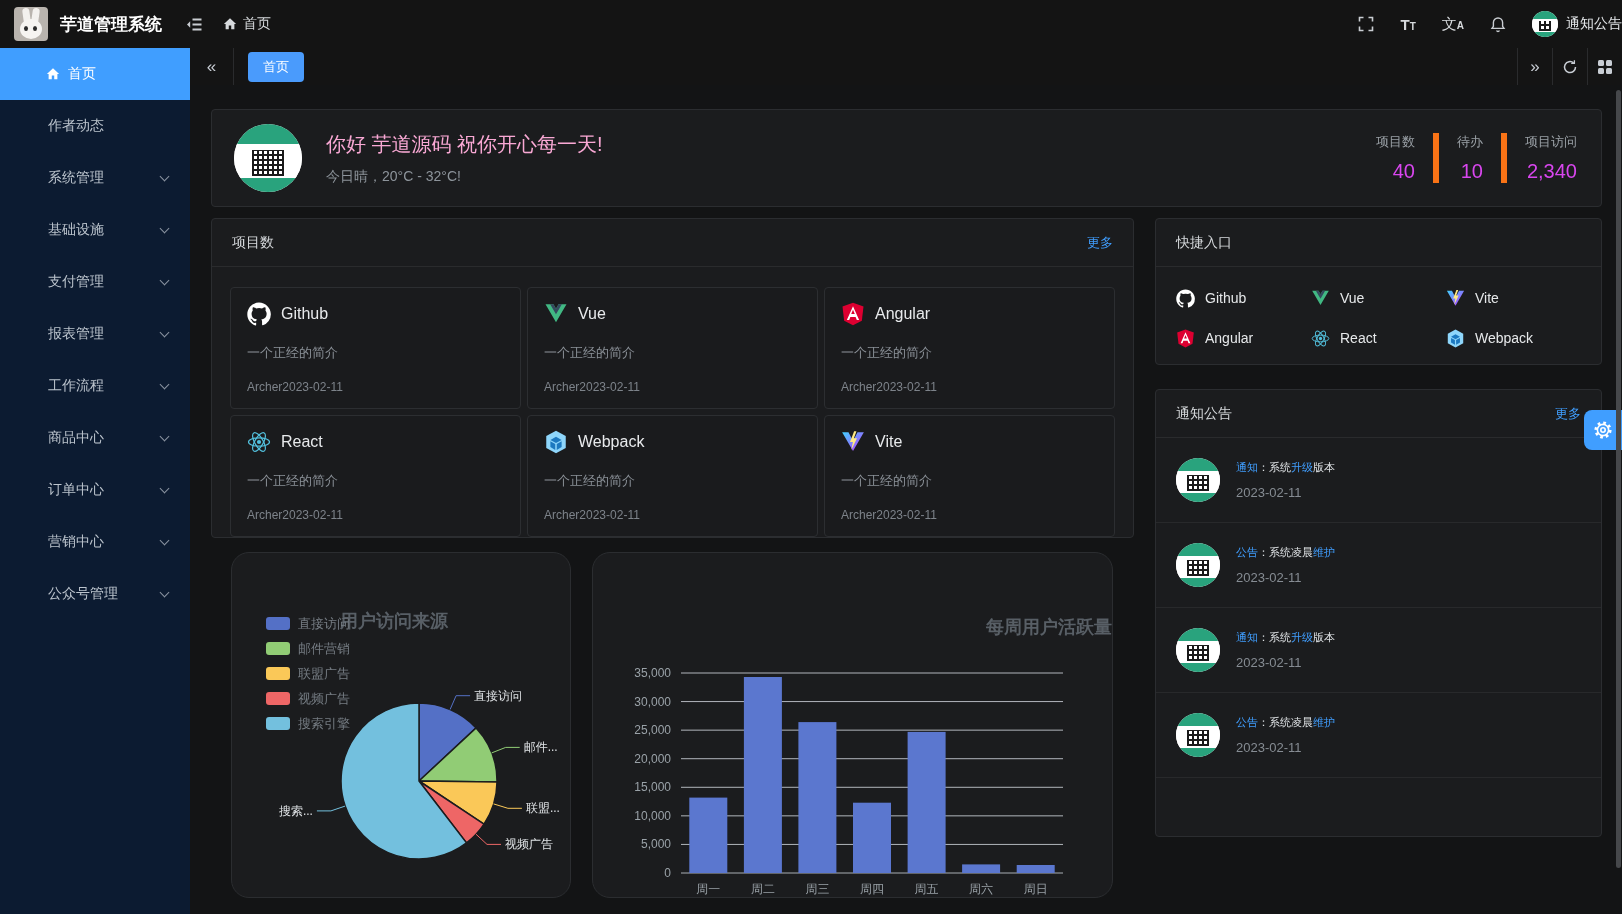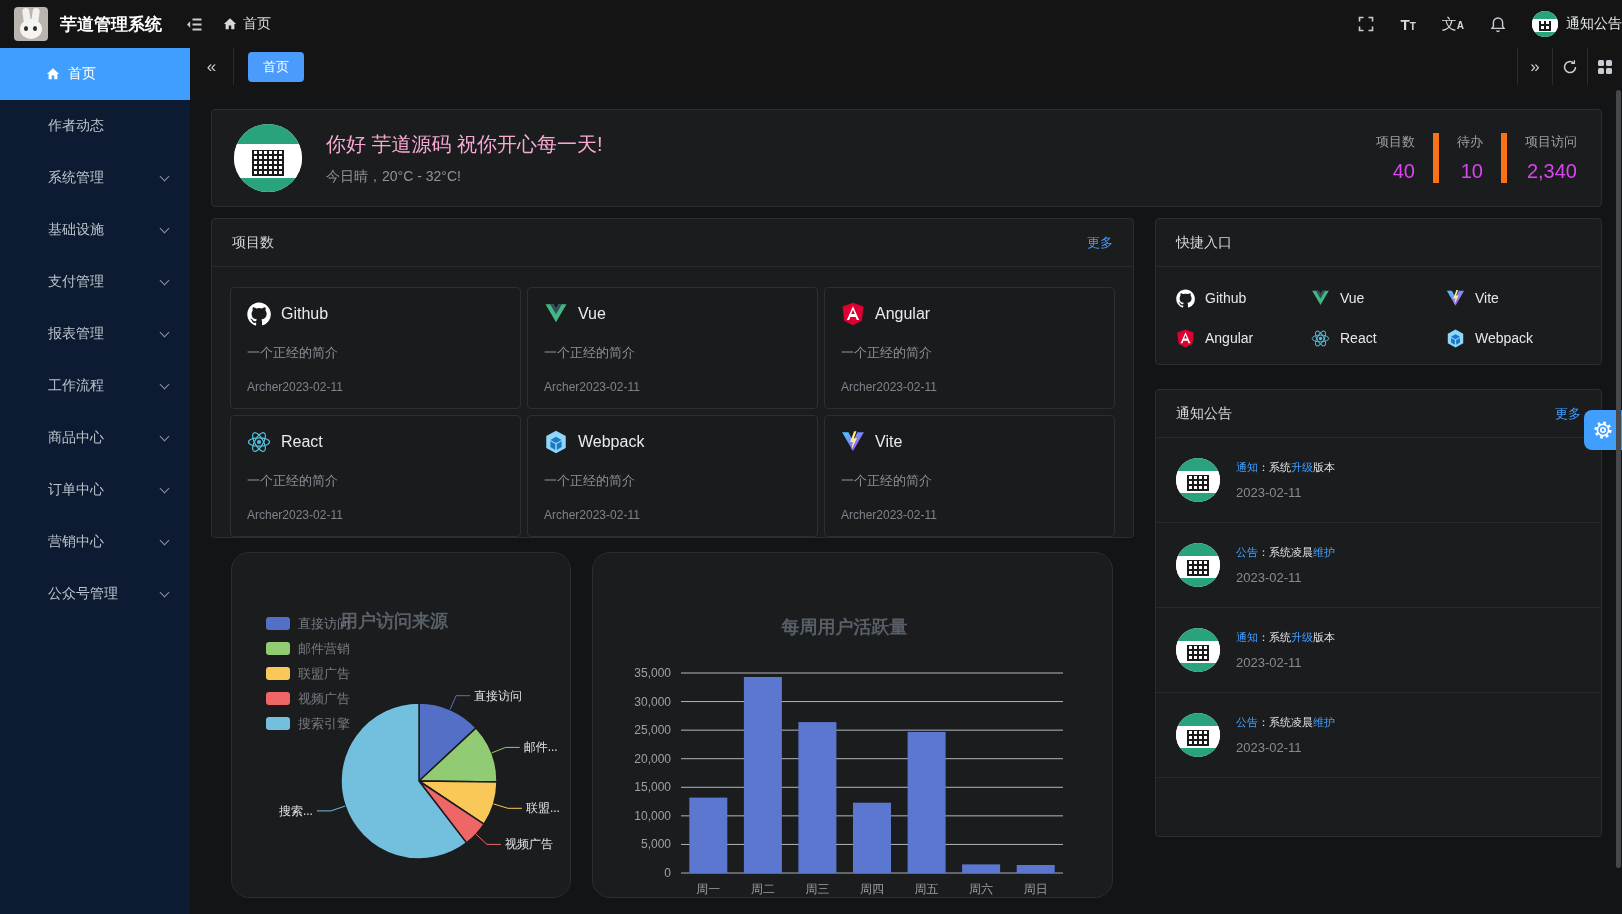--- a/index.html
+++ b/index.html
@@ -96,21 +96,21 @@
   .pc-desc { font-size:13px; color:#8b9198; }
   .pc-foot { display:flex; justify-content:flex-start; font-size:12px; color:#7d838a; }
 
   
   .charts-row { margin-top:14px; display:flex; }
   .chart-card { height:346px; position:relative;border-radius:18px; }
   .pie-card { width:340px; margin-left:20px; }
   .bar-card { width:521px; margin-left:21px; }
   .chart-title { position:absolute; font-size:18px; font-weight:bold; color:#585f66; z-index:2; }
   .pie-title { left:108px; top:56px; }
-  .bar-title { left:0; right:16px; top:62px; text-align:center; }
+  .bar-title { left:0; right:0; top:62px; text-align:right; }
   .pie-legend { position:absolute; left:34px; top:58px; z-index:2; }
   .lg-item { display:flex; align-items:center; gap:8px; height:25px; cursor:pointer; }
   .lg-item .sw { width:24px; height:13px; border-radius:3px; }
   .lg-label { font-size:13px; color:#757c83; }
 
   
   .quick { height:147px; }
   .quick-grid { padding:18px 20px; display:grid; grid-template-columns:repeat(3,1fr); row-gap:14px; }
   .q-item { display:flex; align-items:center; gap:10px; font-size:14px; color:#e6e8ea; cursor:pointer; height:26px; }
 

